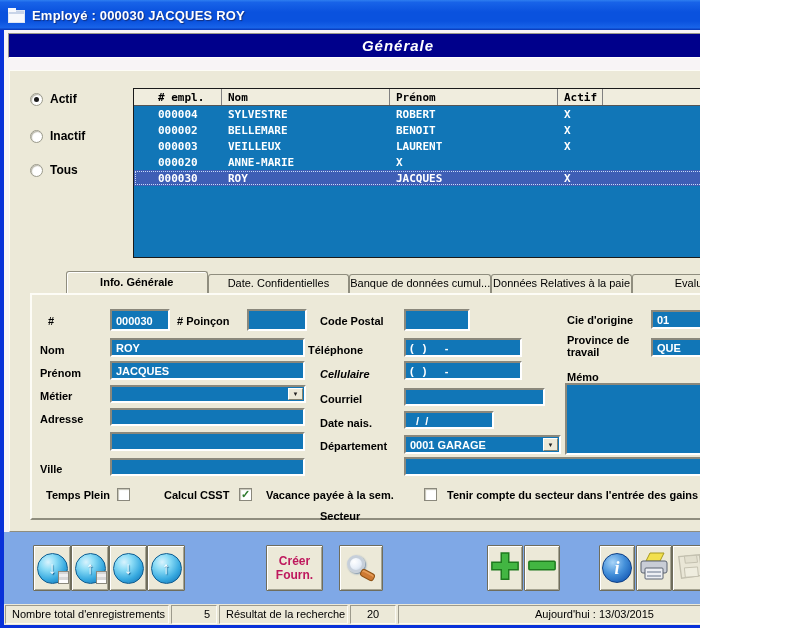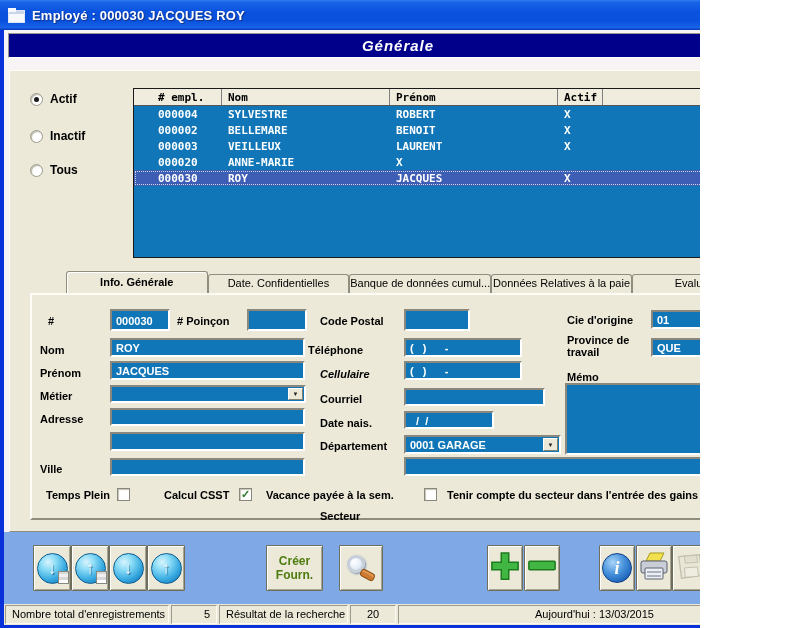--- a/index.html
+++ b/index.html
@@ -81,21 +81,21 @@
   
   .btn { position:absolute; top:545px; height:46px; background:#ECE9D8; border:1px solid #6F6D5C;
     box-shadow:inset 1px 1px 0 #FFFFFF, inset -1px -1px 0 #A6A492; border-radius:1px;
     display:flex; align-items:center; justify-content:center; cursor:pointer; }
   .sphere { width:31px; height:31px; border-radius:50%; border:1px solid #0E5C90; position:relative;
     background:radial-gradient(circle at 35% 28%, #D9F3FD 0%, #8BDCF6 28%, #38AAE0 62%, #1B80BF 85%, #1573AC 100%);
     display:flex; align-items:center; justify-content:center; }
   .sphere .arrow { color:#fff; font-size:17px; font-weight:bold; text-shadow:1px 1px 1px #0E5C90; line-height:1; }
   .minipage { position:absolute; right:-2px; bottom:-1px; width:11px; height:13px; background:#FDFDFD;
     border:1px solid #8A887C; box-shadow:inset 0 2px 0 #D8D8D8, inset 0 5px 0 #EFEFEF, inset 0 8px 0 #D8D8D8; }
-  .btn-label { font-size:12px; font-weight:bold; color:#4d7c0f; text-align:center; line-height:14px; }
+  .btn-label { font-size:12px; font-weight:bold; color:#be185d; text-align:center; line-height:14px; }
   .infosphere { width:30px; height:30px; border-radius:50%; border:1px solid #0D3E85;
     background:radial-gradient(circle at 35% 30%, #A8D4F8 0%, #4490DA 45%, #1B60B9 80%, #154FA0 100%);
     color:#fff; font-family:"Liberation Serif", serif; font-style:italic; font-weight:bold; font-size:18px;
     display:flex; align-items:center; justify-content:center; }
   .lens { position:relative; width:30px; height:30px; }
   .lens-glass { position:absolute; left:1px; top:2px; width:18px; height:18px; border-radius:50%;
     background:radial-gradient(circle at 35% 30%, #FFFFFF 0%, #E8EFF8 55%, #C8D4E4 100%); border:3px solid #C6CFDA;
     box-shadow:1px 1px 2px #6A86A8; }
   .lens-handle { position:absolute; right:1px; bottom:4px; width:15px; height:8px; background:#CE7A33;
     border:1px solid #8F5316; border-radius:3px; transform:rotate(28deg); box-shadow:inset 0 2px 0 #E59A55; }

